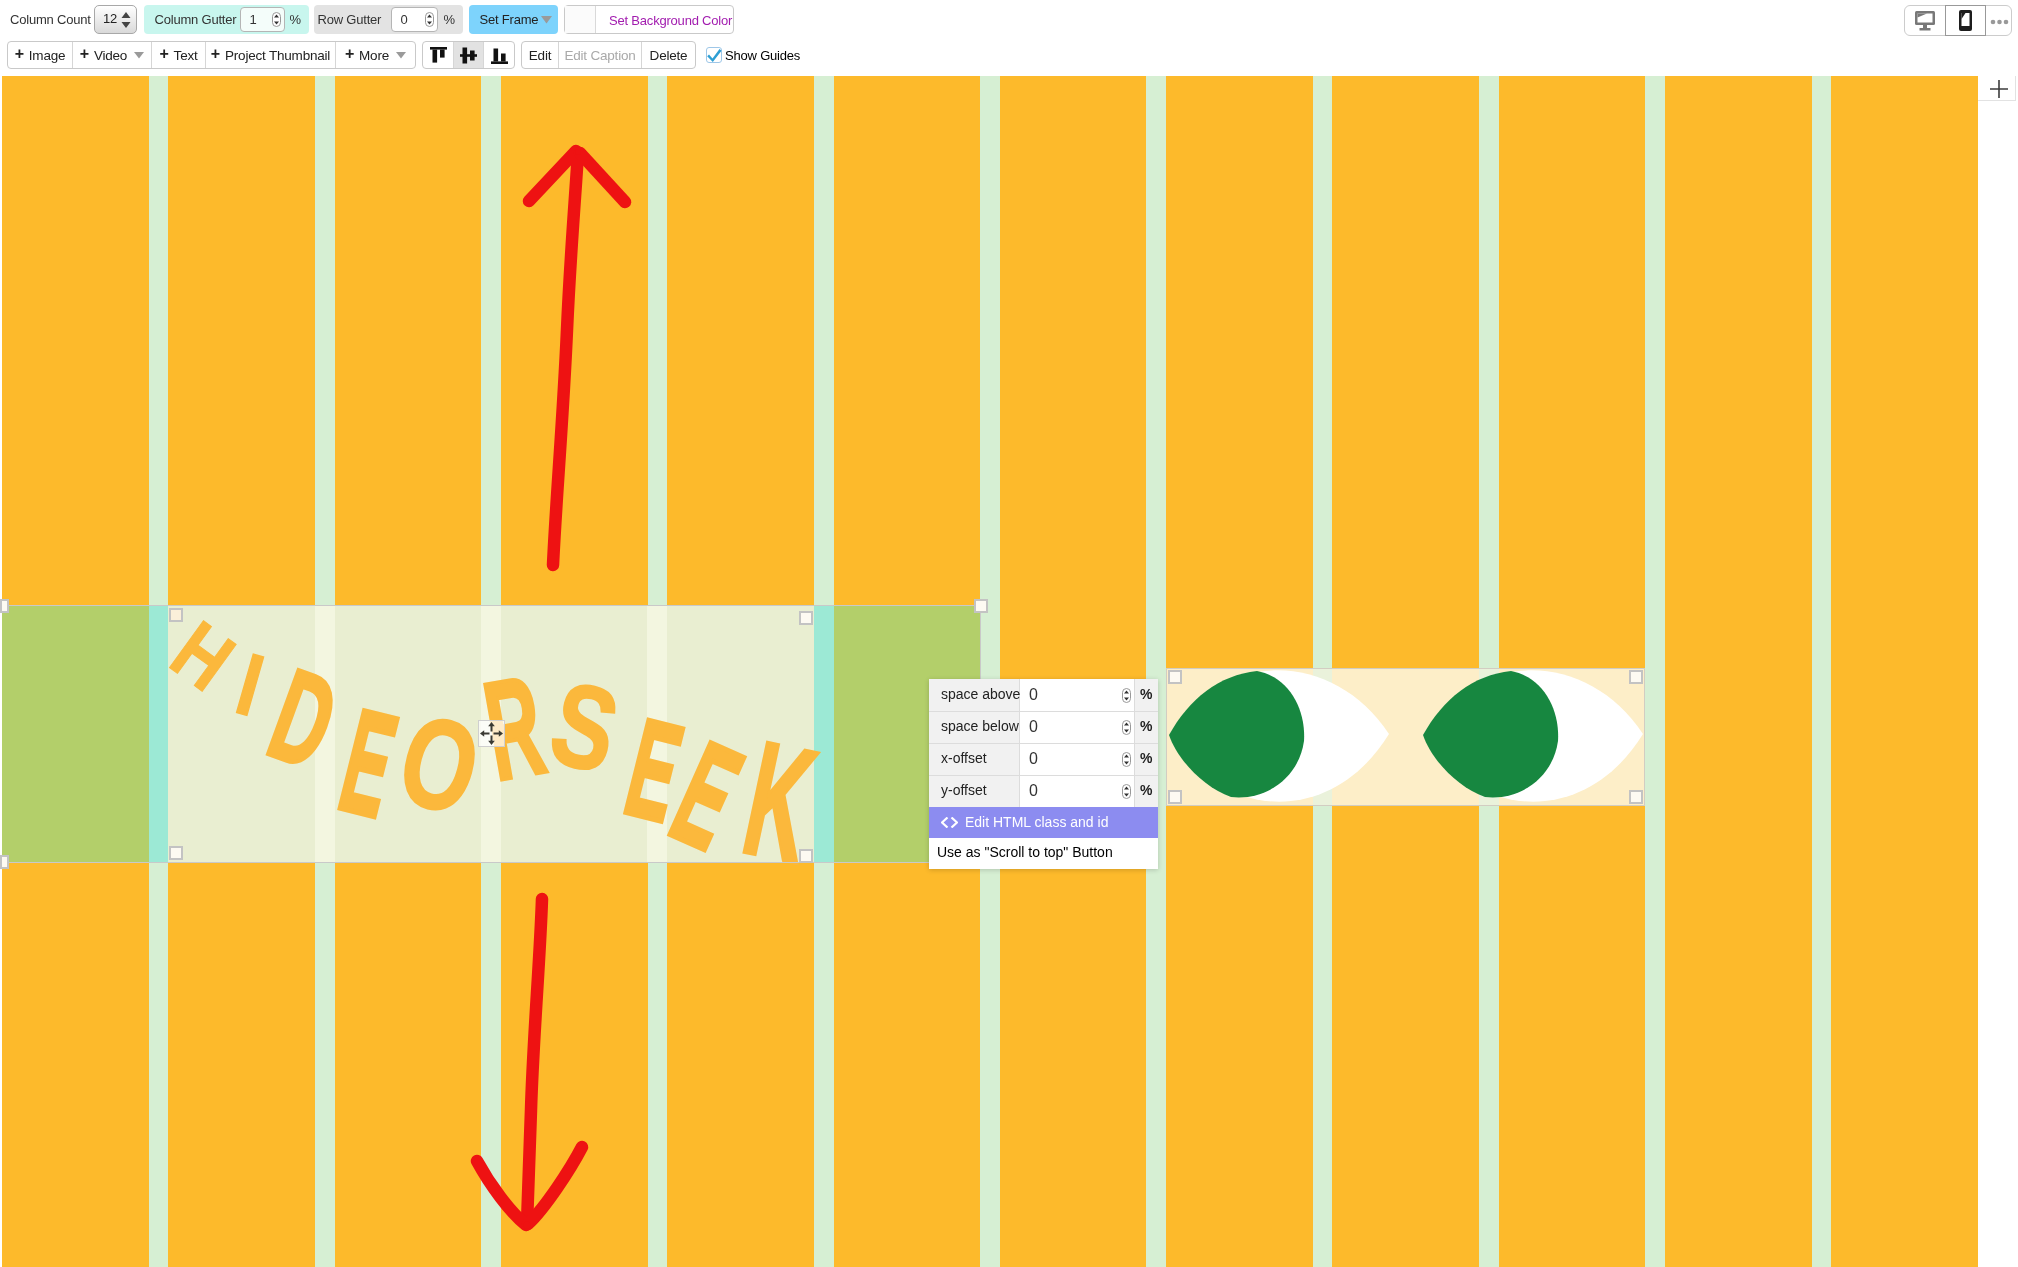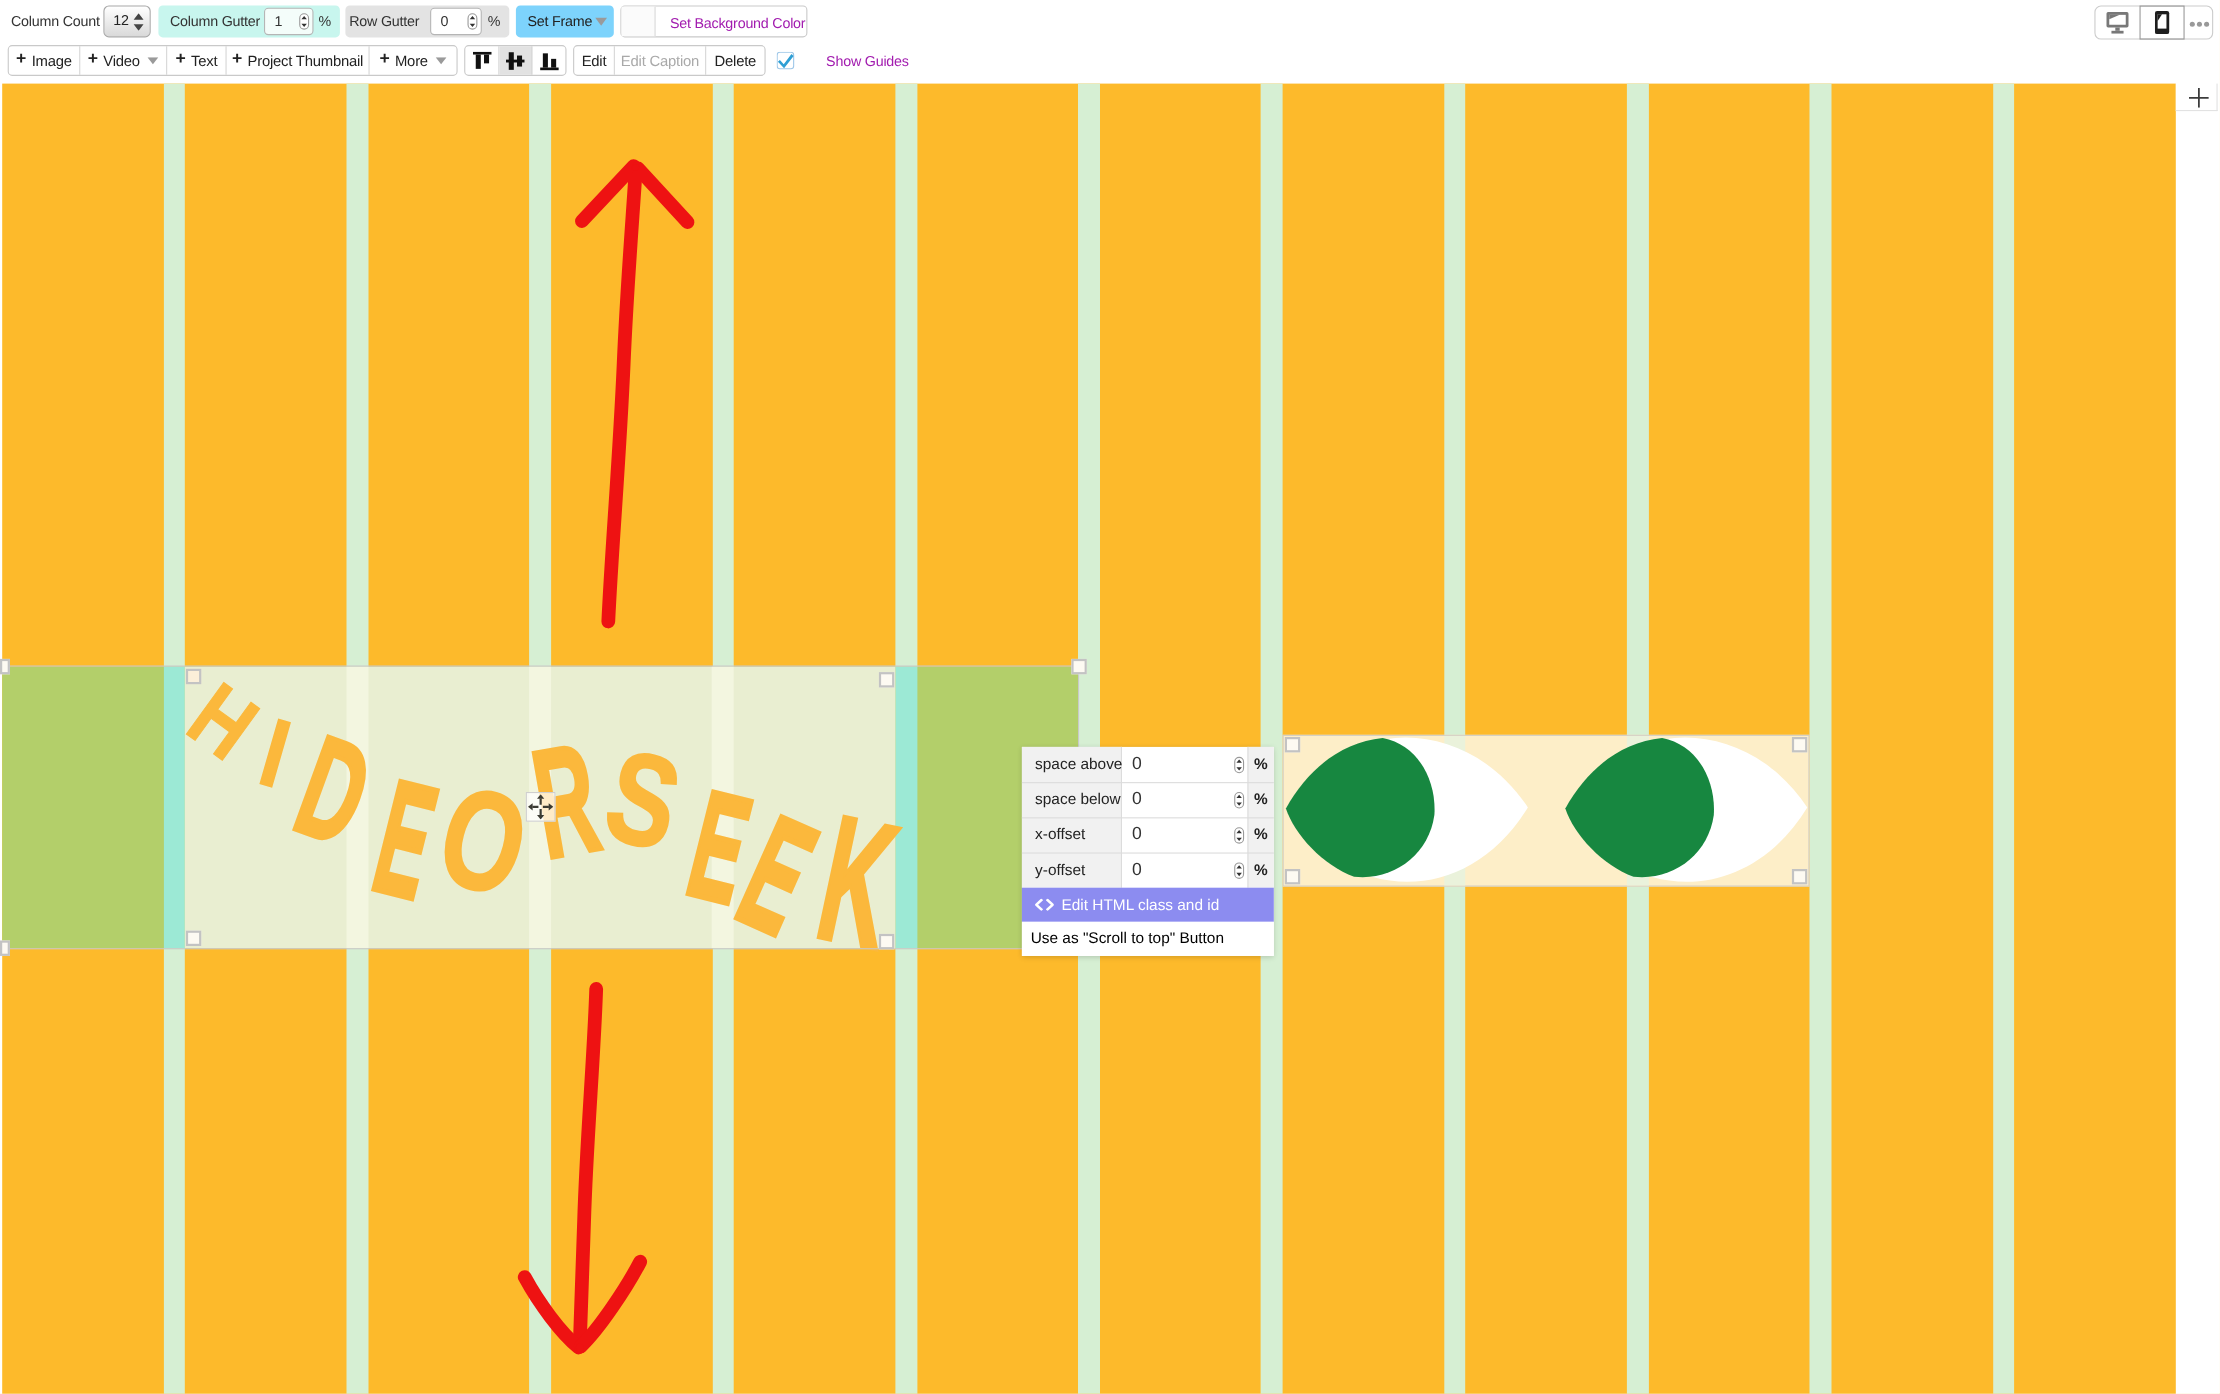--- a/index.html
+++ b/index.html
@@ -123,21 +123,21 @@
   </div>
   <div class="btnrow" style="left:521px; width:175px;">
     <div class="cell" style="width:37px;">Edit</div>
     <div class="cell" style="width:83px; color:#a9a9a9;">Edit Caption</div>
     <div class="cell" style="width:53px;">Delete</div>
   </div>
   <svg width="18" height="18" style="position:absolute; left:706px; top:47px;">
     <rect x="0.5" y="0.5" width="15" height="15" rx="2.5" fill="#fff" stroke="#9ec7e8" stroke-width="1"></rect>
     <path d="M3 7.5 L6.5 11.5 L13.5 2 L15.5 3.8 L6.8 15 L1.2 9.2 Z" fill="#2e9fd4"></path>
   </svg>
-  <span class="lbl" style="left:751px; top:48px; color:#a21caf;">Show Guides</span>
+  <span class="lbl" style="left:725px; top:48px; color:#000000;">Show Guides</span>
 </div>
 
 <div id="canvas">
   <div class="gut" style="left:146.5px;"></div>
   <div class="gut" style="left:312.9px;"></div>
   <div class="gut" style="left:479.2px;"></div>
   <div class="gut" style="left:645.5px;"></div>
   <div class="gut" style="left:811.8px;"></div>
   <div class="gut" style="left:978.1px;"></div>
   <div class="gut" style="left:1144.4px;"></div>

